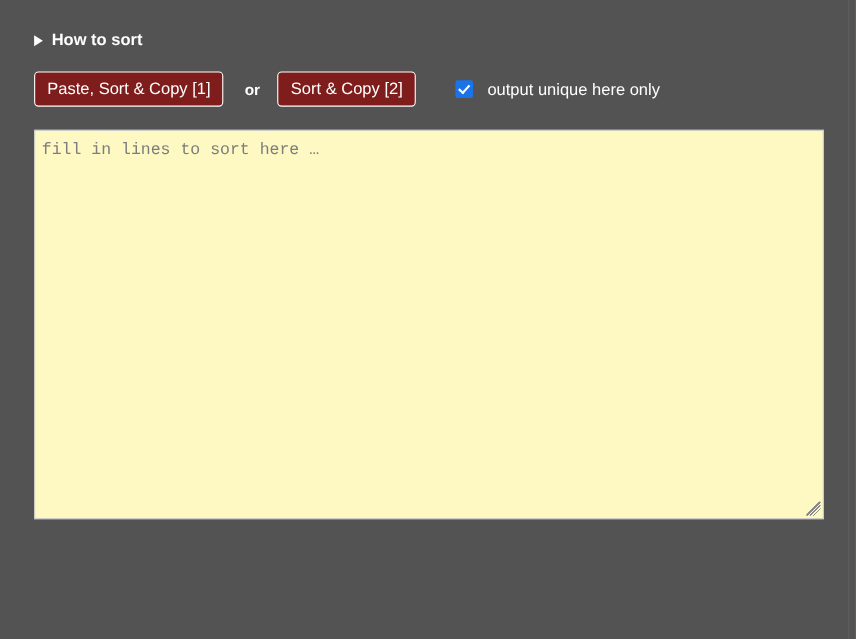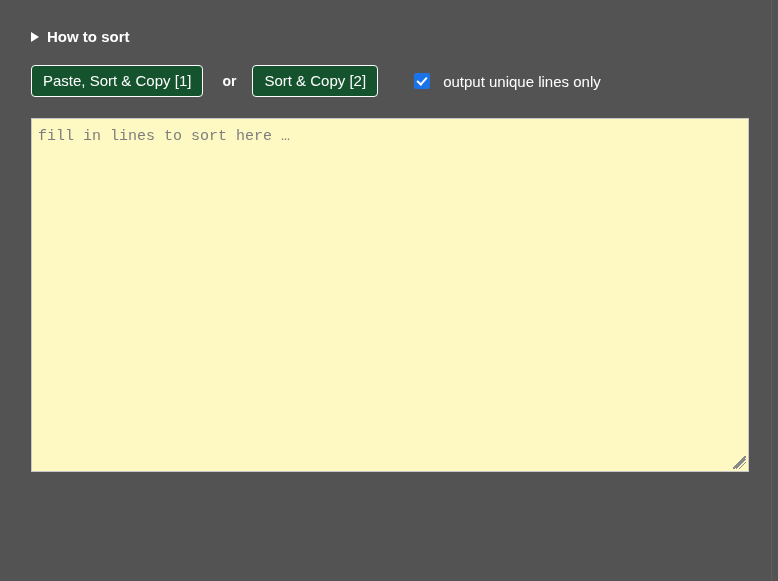--- a/index.html
+++ b/index.html
@@ -127,21 +127,21 @@
   .controls {
     margin-top: 20px;
     display: flex;
     align-items: center;
     height: 32px;
   }
   .btn {
     font-family: "Liberation Sans", sans-serif;
     font-size: 15px;
     color: #ffffff;
-    background: #14532d;
+    background: #7f1d1d;
     border: 1px solid #ffffff;
     border-radius: 4px;
     padding: 6px 11px;
     line-height: 1.15;
     cursor: pointer;
     white-space: nowrap;
   }
   .or-text {
     font-size: 14px;
     color: #ffffff;
@@ -242,21 +242,21 @@
 
   <div class="controls">
     <button class="btn" type="button">Paste, Sort &amp; Copy [1]</button>
 
     <span class="or-text">or</span>
 
     <button class="btn" type="button">Sort &amp; Copy [2]</button>
 
     <span class="check-wrap">
       <span class="checkbox"></span>
-      <span class="check-label">output unique lines only</span>
+      <span class="check-label">output unique here only</span>
     </span>
   </div>
 
   <div class="editor-wrap">
     <textarea class="editor" placeholder="fill in lines to sort here …" style=""></textarea>
     <span class="resize-grip"></span>
   </div>
 
 </div>
 

